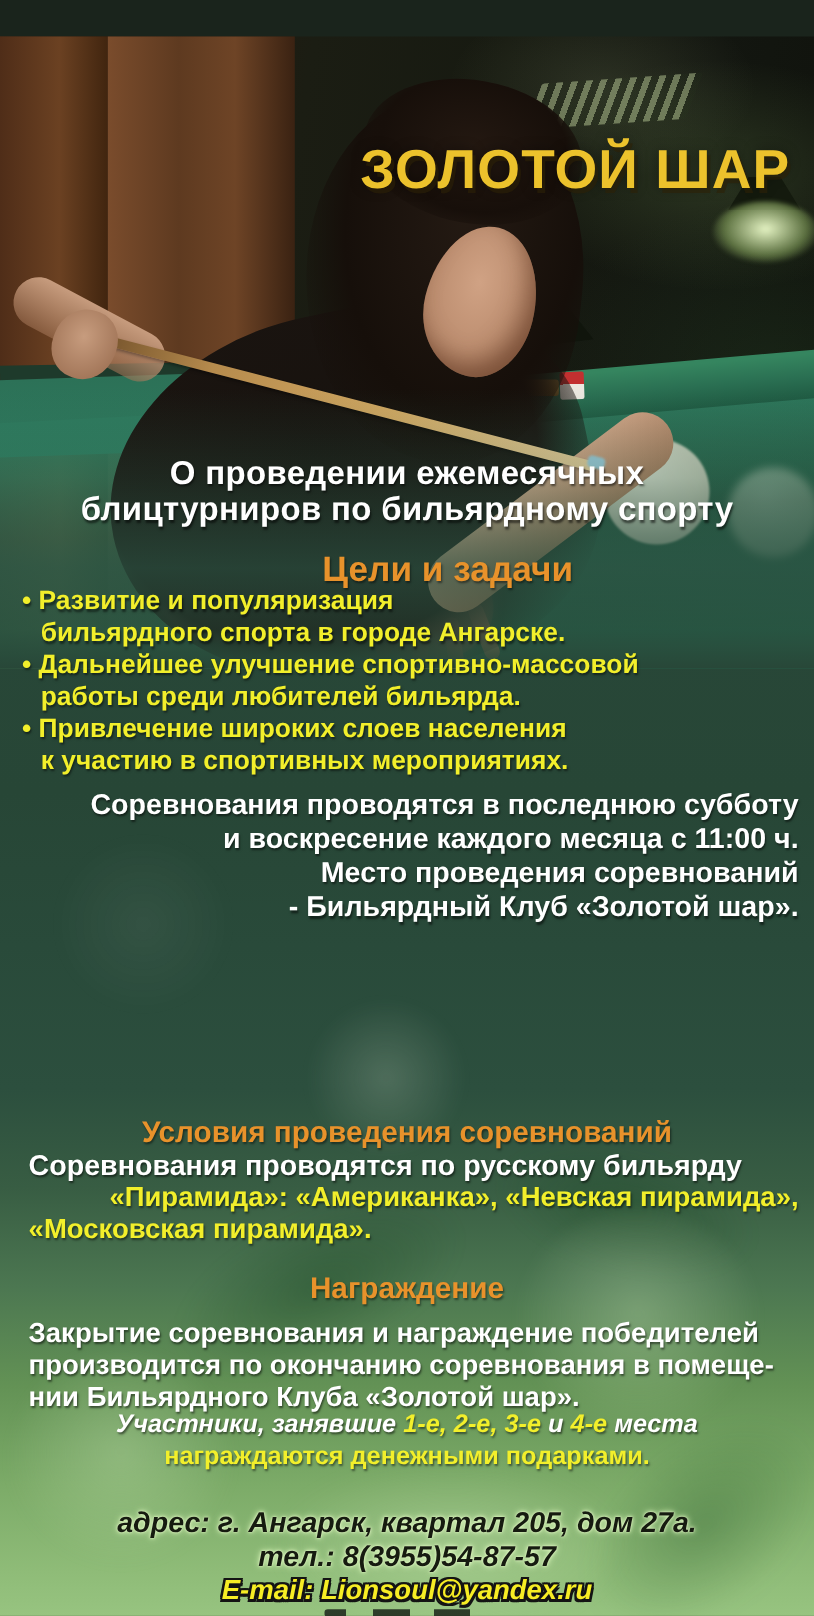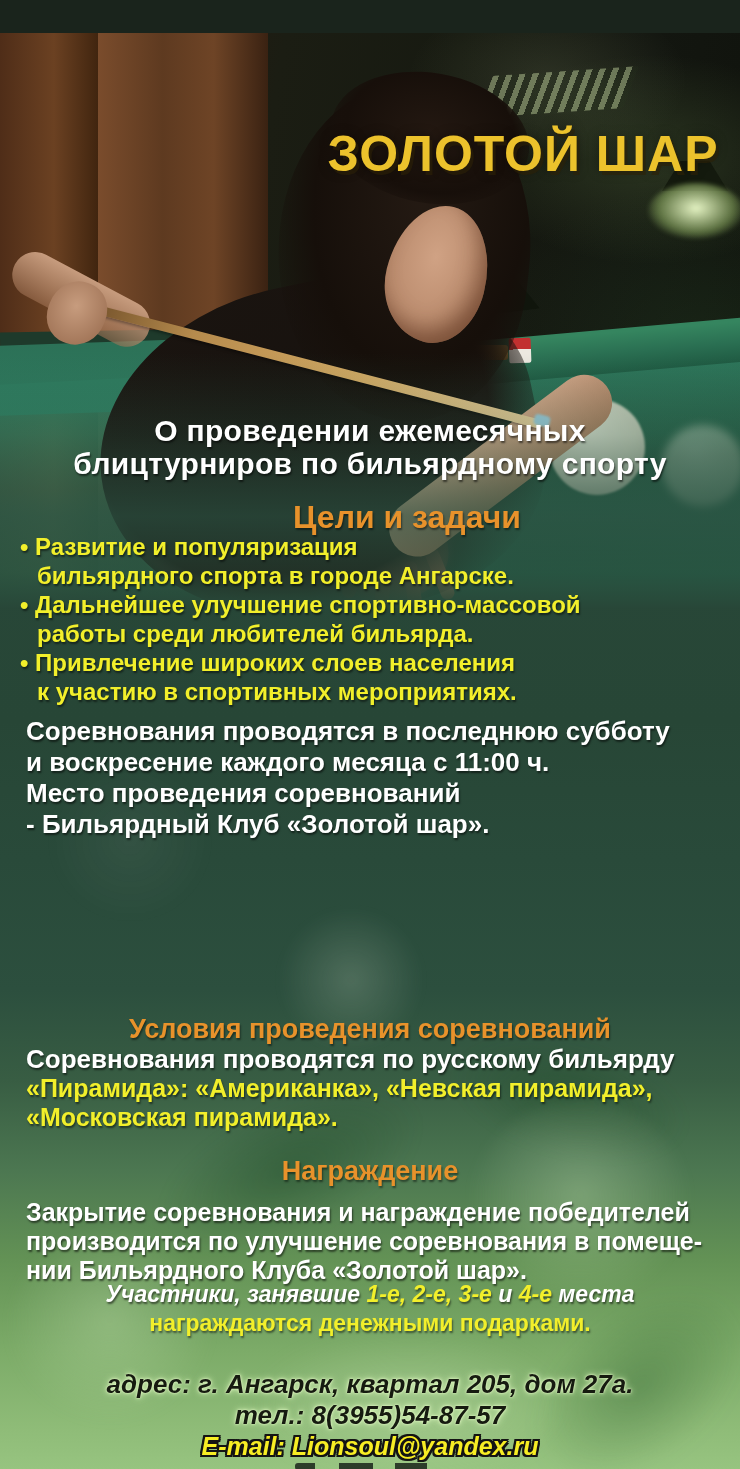--- a/index.html
+++ b/index.html
@@ -116,28 +116,28 @@
   .txt{position:absolute;left:0;width:740px;z-index:10;}
   .t-white{color:#ffffff;font-weight:bold;text-shadow:1px 2px 2px rgba(0,0,0,0.55);}
   .t-yellow{color:#f2ef2b;font-weight:bold;text-shadow:1px 2px 2px rgba(0,0,0,0.5);}
   .t-orange{color:#e8922b;font-weight:bold;text-shadow:1px 2px 2px rgba(0,0,0,0.45);}
   .center{text-align:center;}
   .intro{top:414px;font-size:30px;line-height:33px;letter-spacing:0.3px;}
   .goals-h{top:499px;font-size:32px;padding-left:37px;}
   .goals{top:532px;left:20px;width:706px;font-size:24px;line-height:29px;}
   .goals .cont{padding-left:17px;}
   .para{left:26px;width:700px;font-size:26px;line-height:31px;}
-  .schedule{top:716px;}
+  .schedule{top:716px;text-align:right;}
   .participation{top:866px;}
   .phone-row{display:flex;align-items:baseline;}
   .phone-num{font-style:italic;font-size:29px;letter-spacing:0.5px;margin-left:14px;
     border-bottom:3px solid rgba(255,255,255,0.92);padding:0 16px 9px 8px;}
   .cond-h{top:1014px;font-size:27px;}
   .cond-white{top:1044px;left:26px;width:700px;font-size:26px;}
-  .cond-y1{top:1074px;left:26px;width:700px;font-size:25px;}
+  .cond-y1{top:1074px;left:26px;width:700px;font-size:25px;text-align:right;}
   .cond-y2{top:1103px;left:26px;width:700px;font-size:25px;}
   .award-h{top:1156px;font-size:27px;}
   .award-p{top:1198px;line-height:29px;font-size:25px;}
   .winners{top:1281px;font-size:23px;font-style:italic;}
   .winners span{font-weight:bold;}
   .prize{top:1310px;font-size:23px;}
   .t-black-it{color:#161b10;font-weight:bold;font-style:italic;
     text-shadow:0 0 7px rgba(228,255,195,0.95),0 0 3px rgba(235,255,205,0.9),0 0 1px rgba(240,255,210,0.9);}
   .address{top:1369px;font-size:26px;}
   .tel{top:1400px;font-size:26px;}
@@ -225,21 +225,21 @@
 
 
   <div class="txt cond-h center t-orange">Условия проведения соревнований</div>
   <div class="txt cond-white t-white">Соревнования проводятся по русскому бильярду</div>
   <div class="txt cond-y1 t-yellow">«Пирамида»: «Американка», «Невская пирамида»,</div>
   <div class="txt cond-y2 t-yellow">«Московская пирамида».</div>
 
   <div class="txt award-h center t-orange">Награждение</div>
   <div class="txt para award-p t-white">
     <div>Закрытие соревнования и награждение победителей</div>
-    <div>производится по улучшение соревнования в помеще-</div>
+    <div>производится по окончанию соревнования в помеще-</div>
     <div>нии Бильярдного Клуба «Золотой шар».</div>
   </div>
   <div class="txt winners center t-white">
     <span>Участники, занявшие </span><span class="t-yellow">1-е, 2-е, 3-е</span><span> и </span><span class="t-yellow">4-е</span><span> места</span>
   </div>
   <div class="txt prize center t-yellow">награждаются денежными подарками.</div>
 
   <div class="txt address center t-black-it">адрес: г. Ангарск, квартал 205, дом 27а.</div>
   <div class="txt tel center t-black-it">тел.: 8(3955)54-87-57</div>
   <div class="txt email center">E-mail: Lionsoul@yandex.ru</div>

